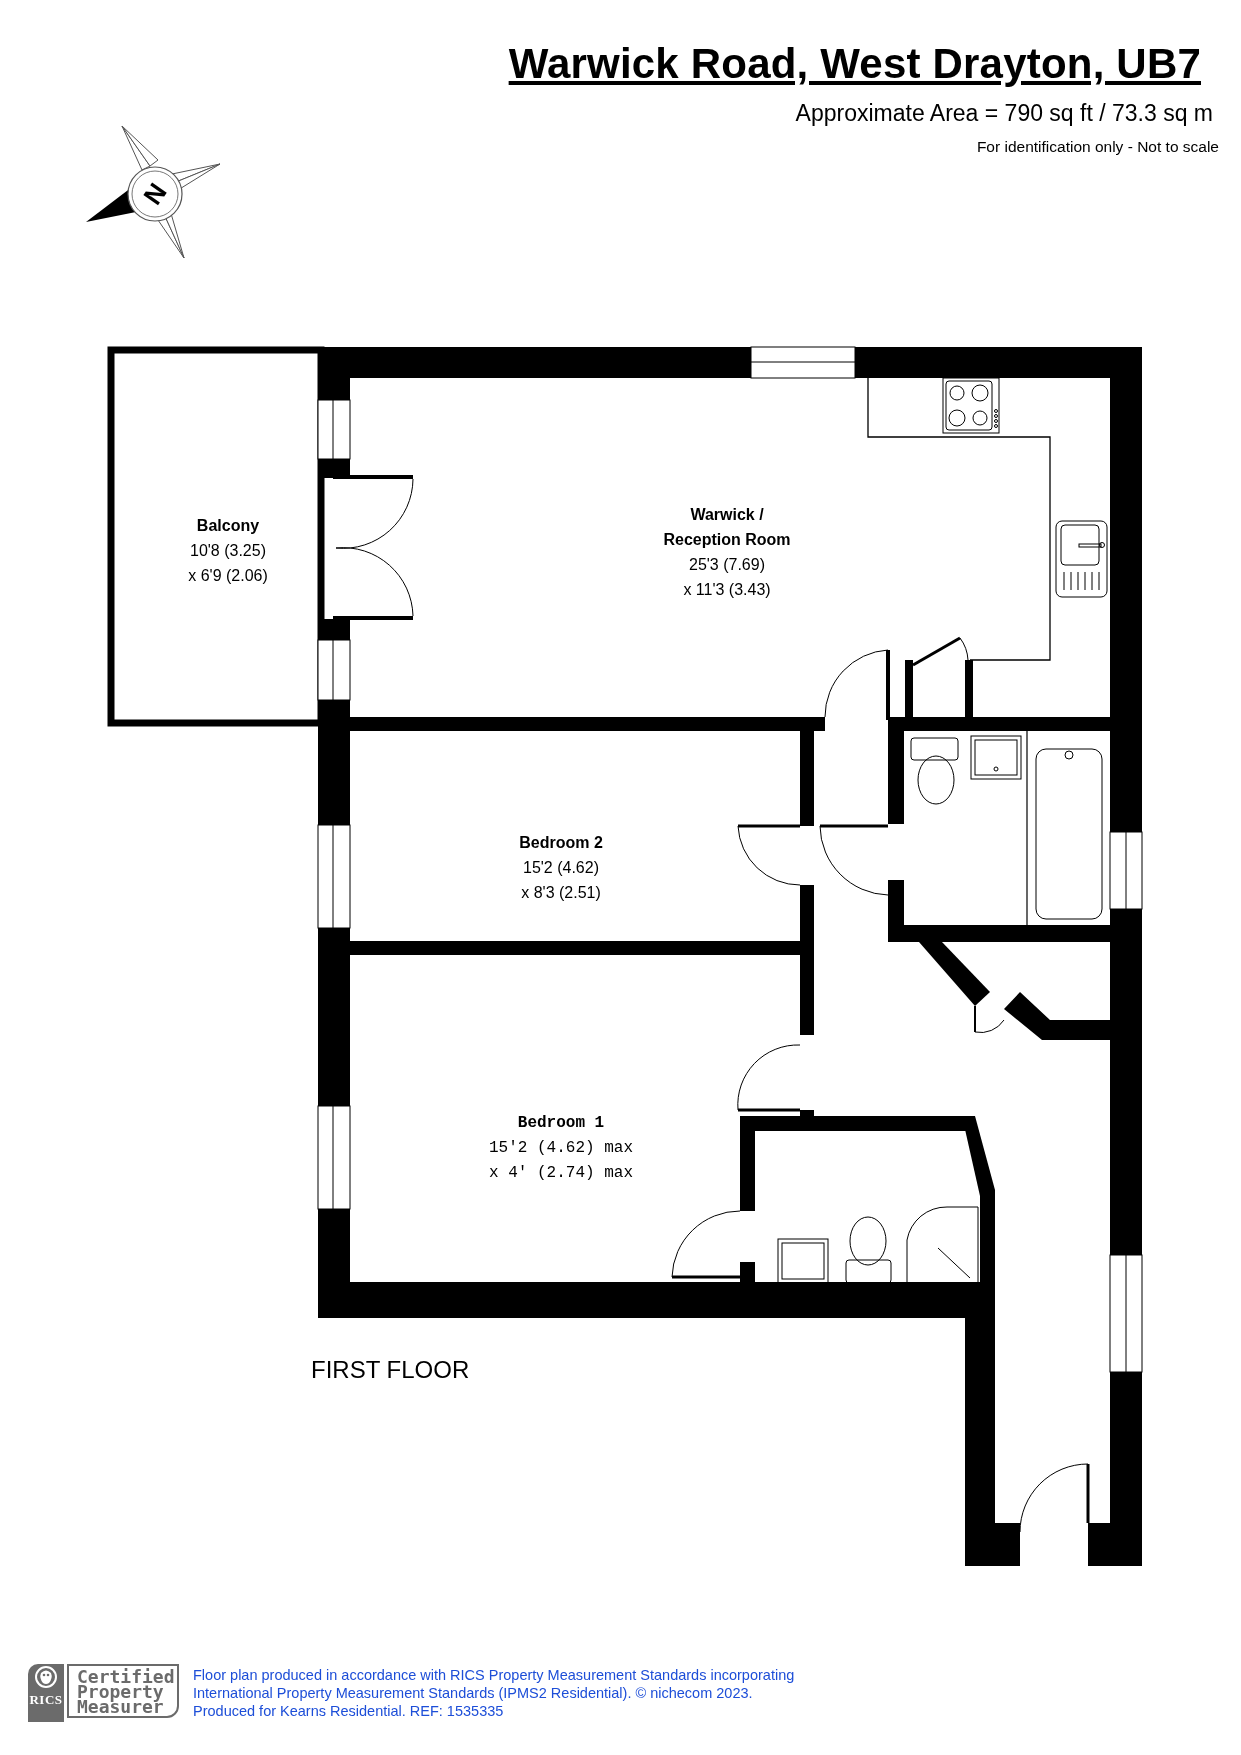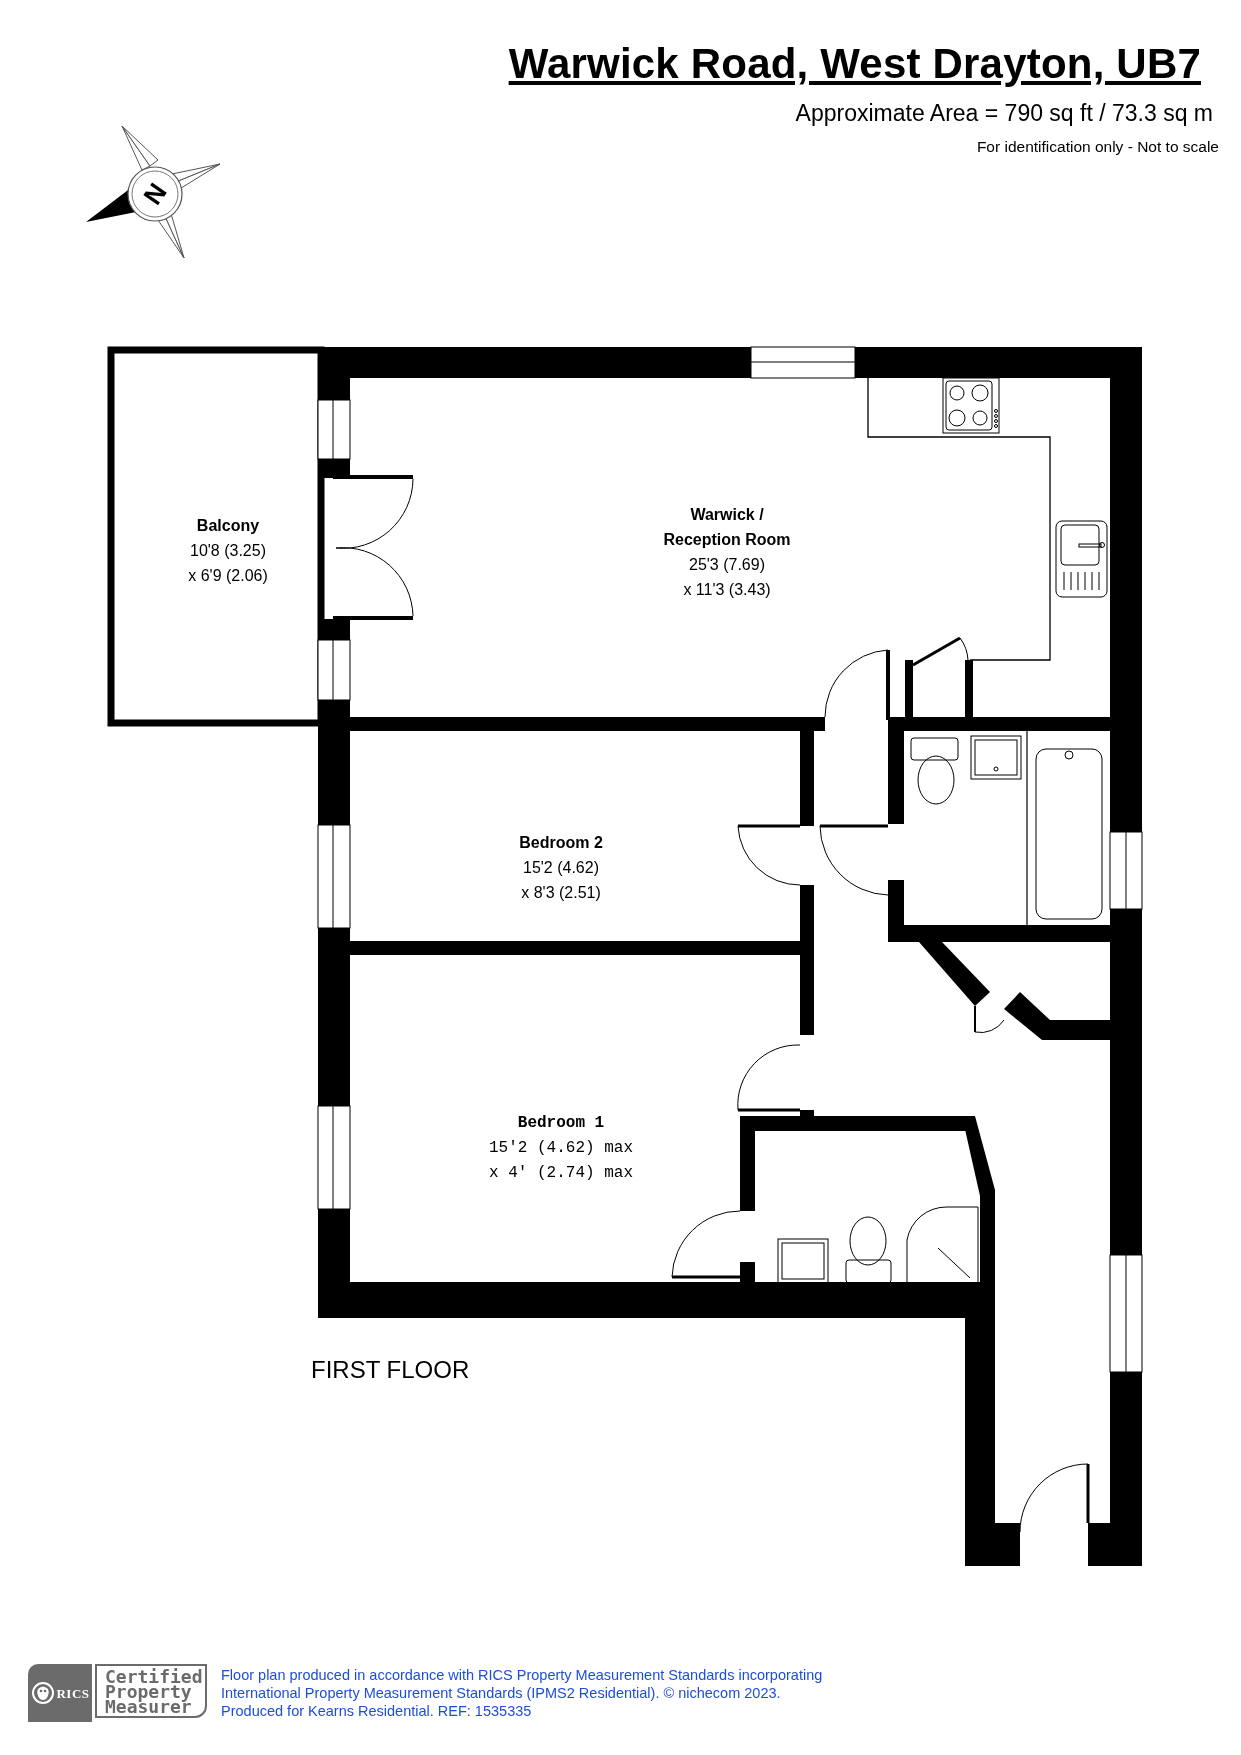--- a/index.html
+++ b/index.html
@@ -8,21 +8,21 @@
   .area { position: absolute; right: 28px; top: 100px; font-size: 23px; }
   .note { position: absolute; right: 22px; top: 138px; font-size: 15.5px; }
   .compass { position: absolute; left: 80px; top: 118px; width: 150px; height: 150px; }
   .plan { position: absolute; left: 0; top: 0; width: 1241px; height: 1755px; }
   .room-label { position: absolute; text-align: center; font-size: 16px; line-height: 25px; transform: translateX(-50%); white-space: nowrap; }
   .room-label .name { font-weight: bold; display: block; }
   .room-label .dim { display: block; }
   .floor-label { position: absolute; left: 311px; top: 1356px; font-size: 24px; font-weight: normal; }
   .footer { position: absolute; left: 28px; top: 1664px; height: 58px; display: flex; align-items: flex-start; }
   .rics-badge { display: flex; height: 58px; }
-  .rics-left { width: 64px; height: 58px; background: #6b6b6b; border-radius: 10px 0 0 0; display: flex; flex-direction: row; align-items: center; justify-content: center; color: #fff; }
+  .rics-left { width: 36px; height: 58px; background: #6b6b6b; border-radius: 10px 0 0 0; display: flex; flex-direction: column; align-items: center; color: #fff; }
   .rics-lion { width: 26px; height: 26px; }
   .rics-word { font-family: "Liberation Serif", serif; font-weight: bold; font-size: 13px; margin-top: 2px; letter-spacing: 0.5px; }
   .rics-right { width: 112px; height: 54px; border: 2px solid #6b6b6b; border-left: none; border-radius: 0 0 12px 0; margin-left: 3px; padding-left: 8px; display: flex; flex-direction: column; justify-content: center; box-sizing: border-box; border-left: 2px solid #6b6b6b; }
   .rics-right span { font-family: "DejaVu Sans Mono", monospace; font-weight: bold; font-size: 18px; color: #6b6b6b; line-height: 15px; }
   .footer-text { margin-left: 14px; font-size: 14.5px; line-height: 18px; color: #1d4ed8; margin-top: 2px; }
 </style>
 </head>
 <body>
 
 <div class="title">Warwick Road, West Drayton, UB7</div>

